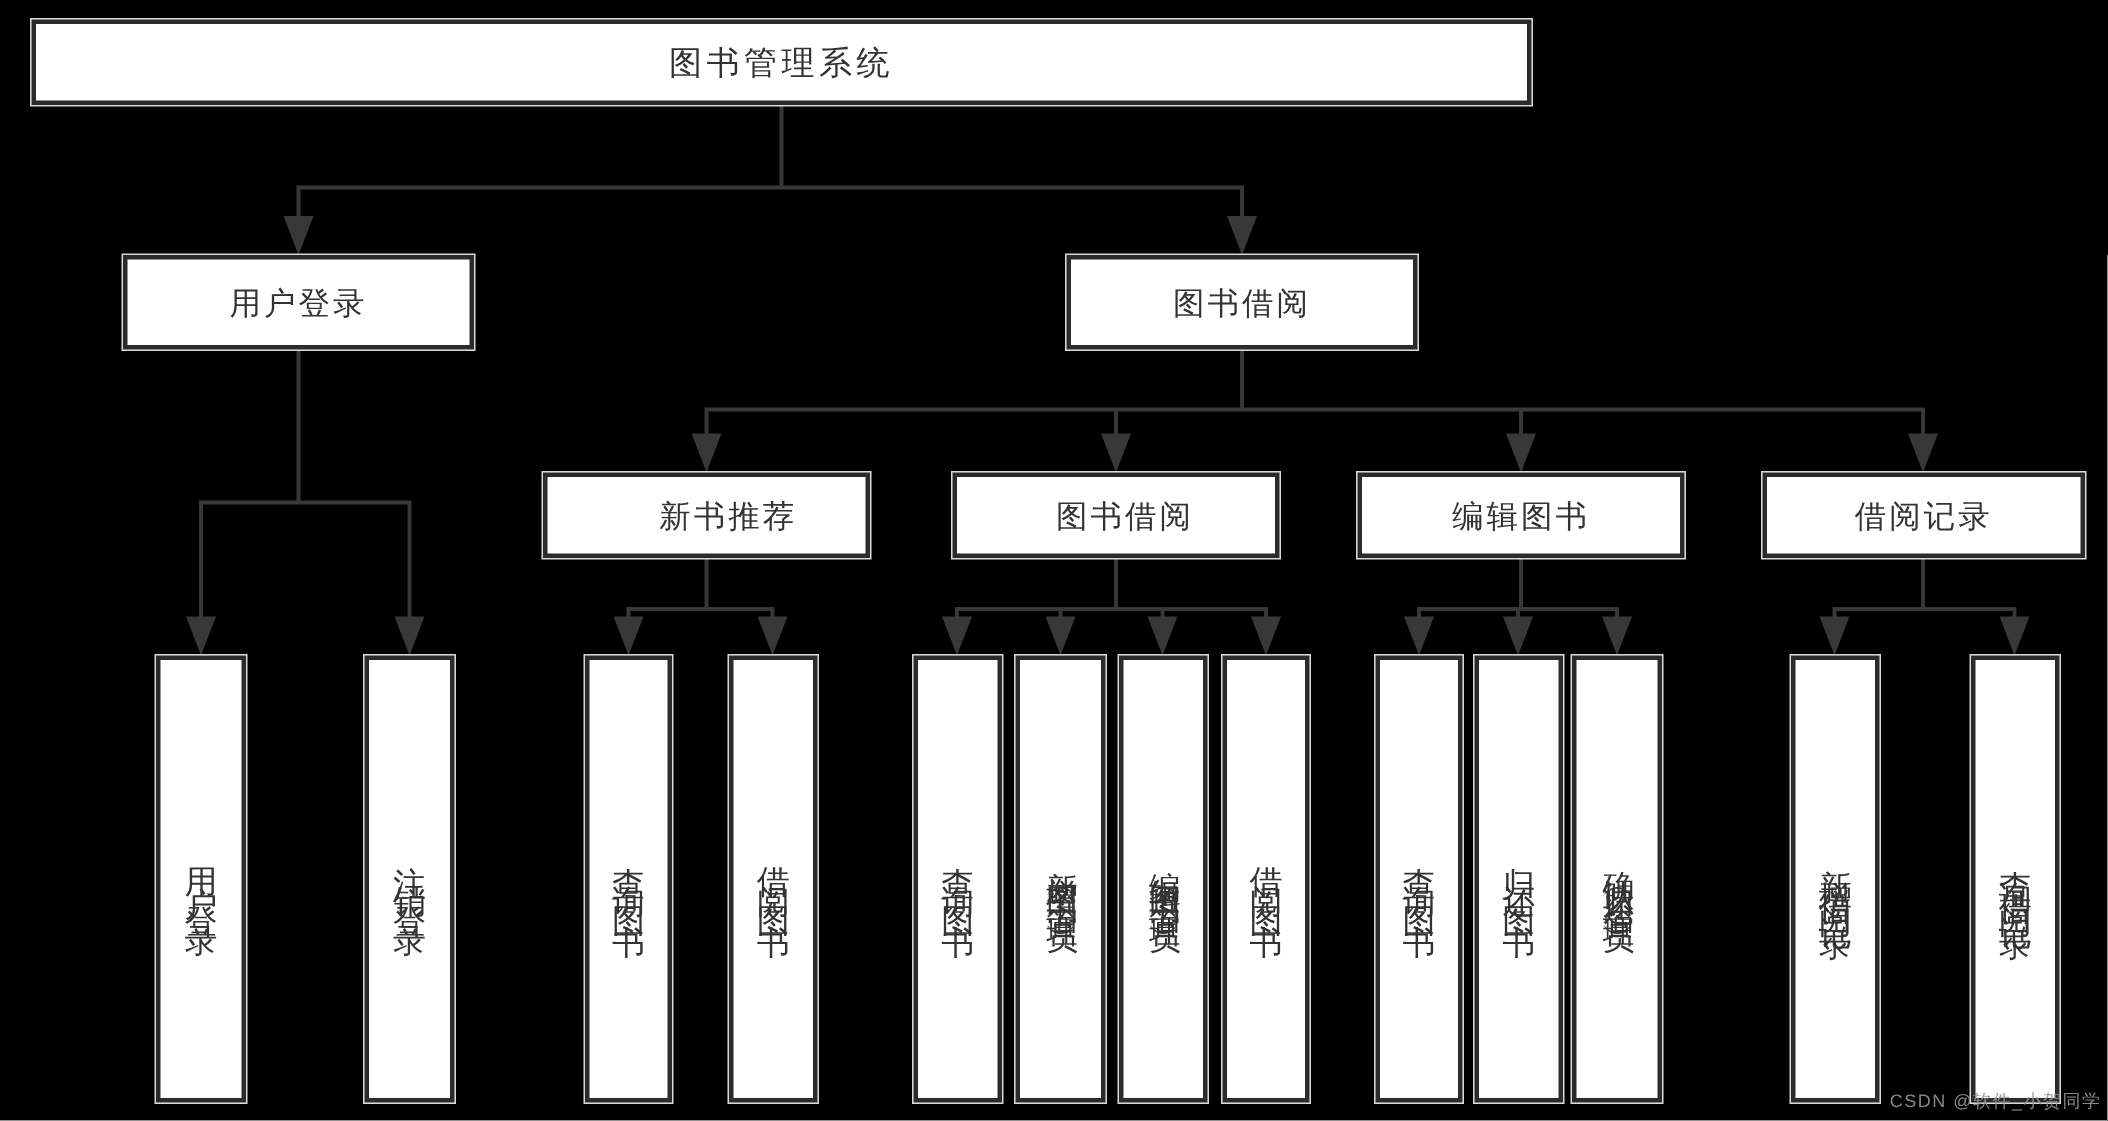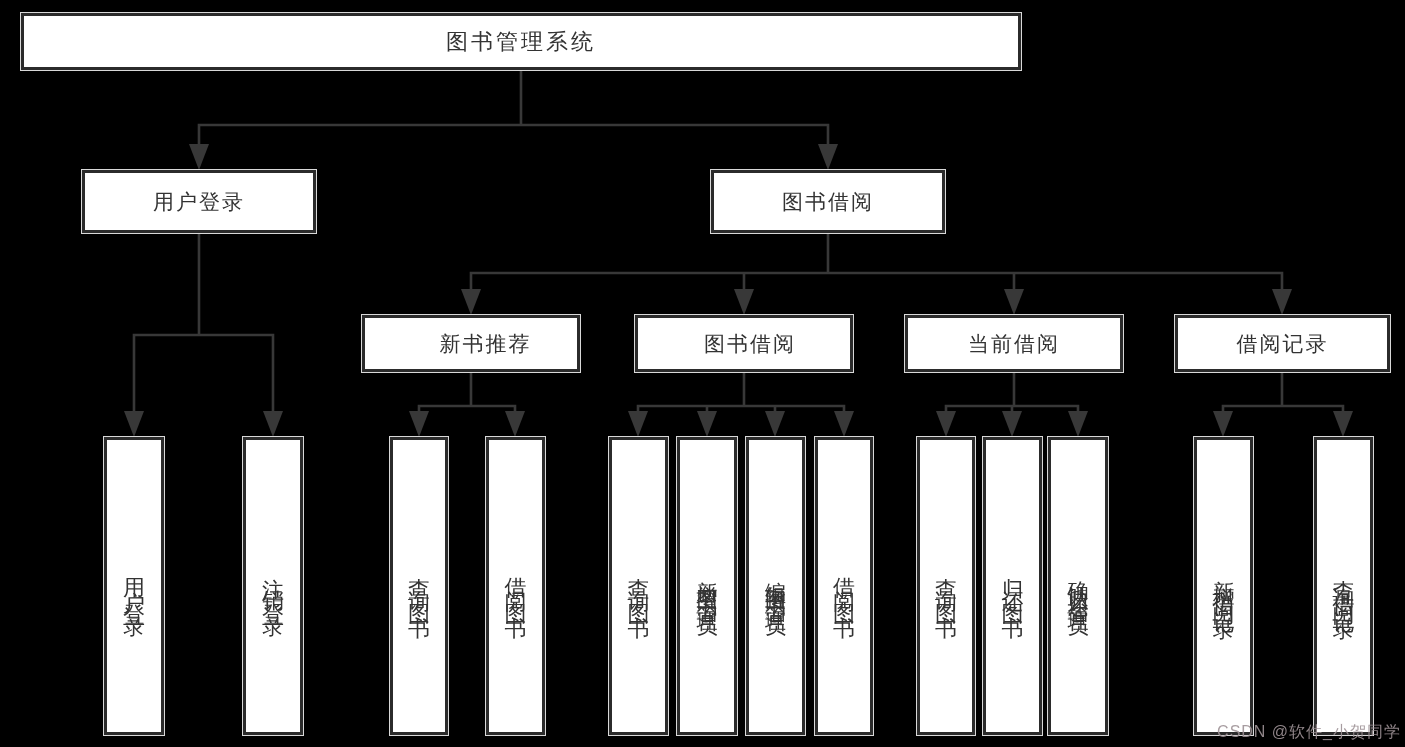--- a/index.html
+++ b/index.html
@@ -32,21 +32,21 @@
     writing-mode: vertical-rl;
     text-orientation: mixed;
   }
   .node.v .lbl.s4 { font-size: 22px; letter-spacing: 13px; }
   .node.v .lbl.s6 { font-size: 22px; letter-spacing: 8px; }
   .node.v .lbl.s9 { font-size: 21px; letter-spacing: 5px; }
   .watermark {
     position: absolute;
     right: 4px;
     bottom: 4px;
-    font-size: 16px;
+    font-size: 12px;
     letter-spacing: 1px;
     color: #9e9296;
     opacity: 0.9;
   }
 </style>
 </head>
 <body>
 
 <div id="canvas" style="width: 1405px; height: 747px; background: #000000;">
   <svg id="edge-layer" xmlns="http://www.w3.org/2000/svg" width="1405" height="747">
@@ -87,21 +87,21 @@
     <div class="node" style="left: 711px; top: 170px; width: 234px; height: 63px;">
       <span class="lbl s4">图书借阅</span>
     </div>
     <div class="node" style="left: 362px; top: 315px; width: 218px; height: 57px; padding-left: 29px;">
       <span class="lbl s4">新书推荐</span>
     </div>
     <div class="node" style="left: 635px; top: 315px; width: 218px; height: 57px; padding-left: 12px;">
       <span class="lbl s4">图书借阅</span>
     </div>
     <div class="node" style="left: 905px; top: 315px; width: 218px; height: 57px;">
-      <span class="lbl s4">当前借阅</span>
+      <span class="lbl s4">编辑图书</span>
     </div>
     <div class="node" style="left: 1175px; top: 315px; width: 215px; height: 57px;">
       <span class="lbl s4">借阅记录</span>
     </div>
     <div class="node v" style="left: 104px; top: 437px; width: 60px; height: 298px;">
       <span class="lbl s4">用户登录</span>
     </div>
     <div class="node v" style="left: 243px; top: 437px; width: 60px; height: 298px;">
       <span class="lbl s4">注销登录</span>
     </div>

